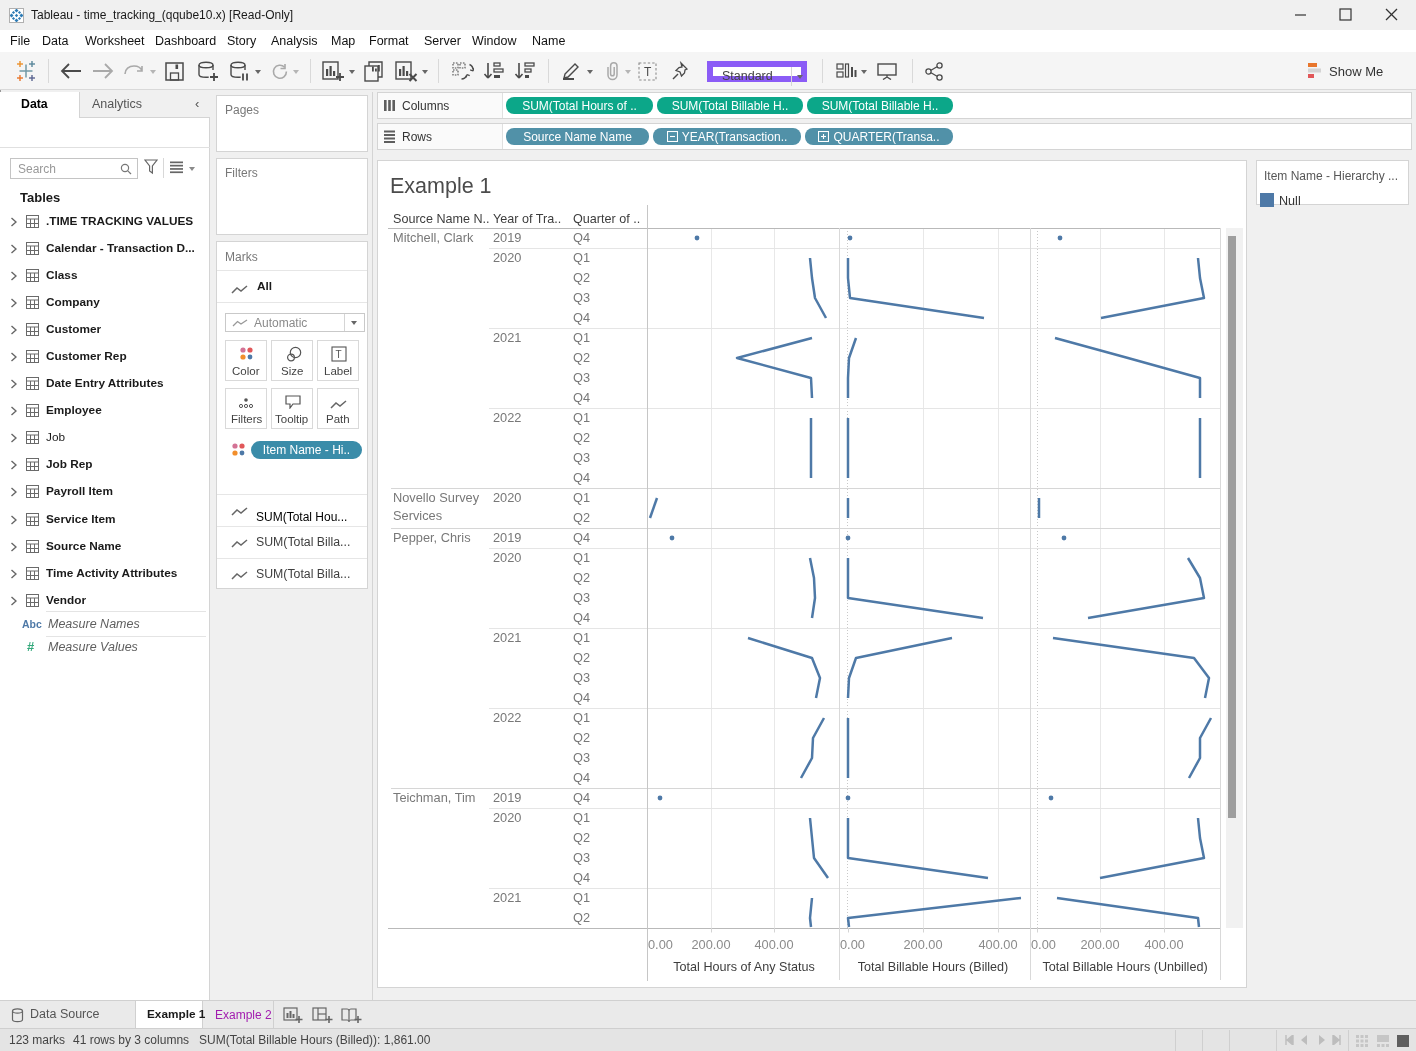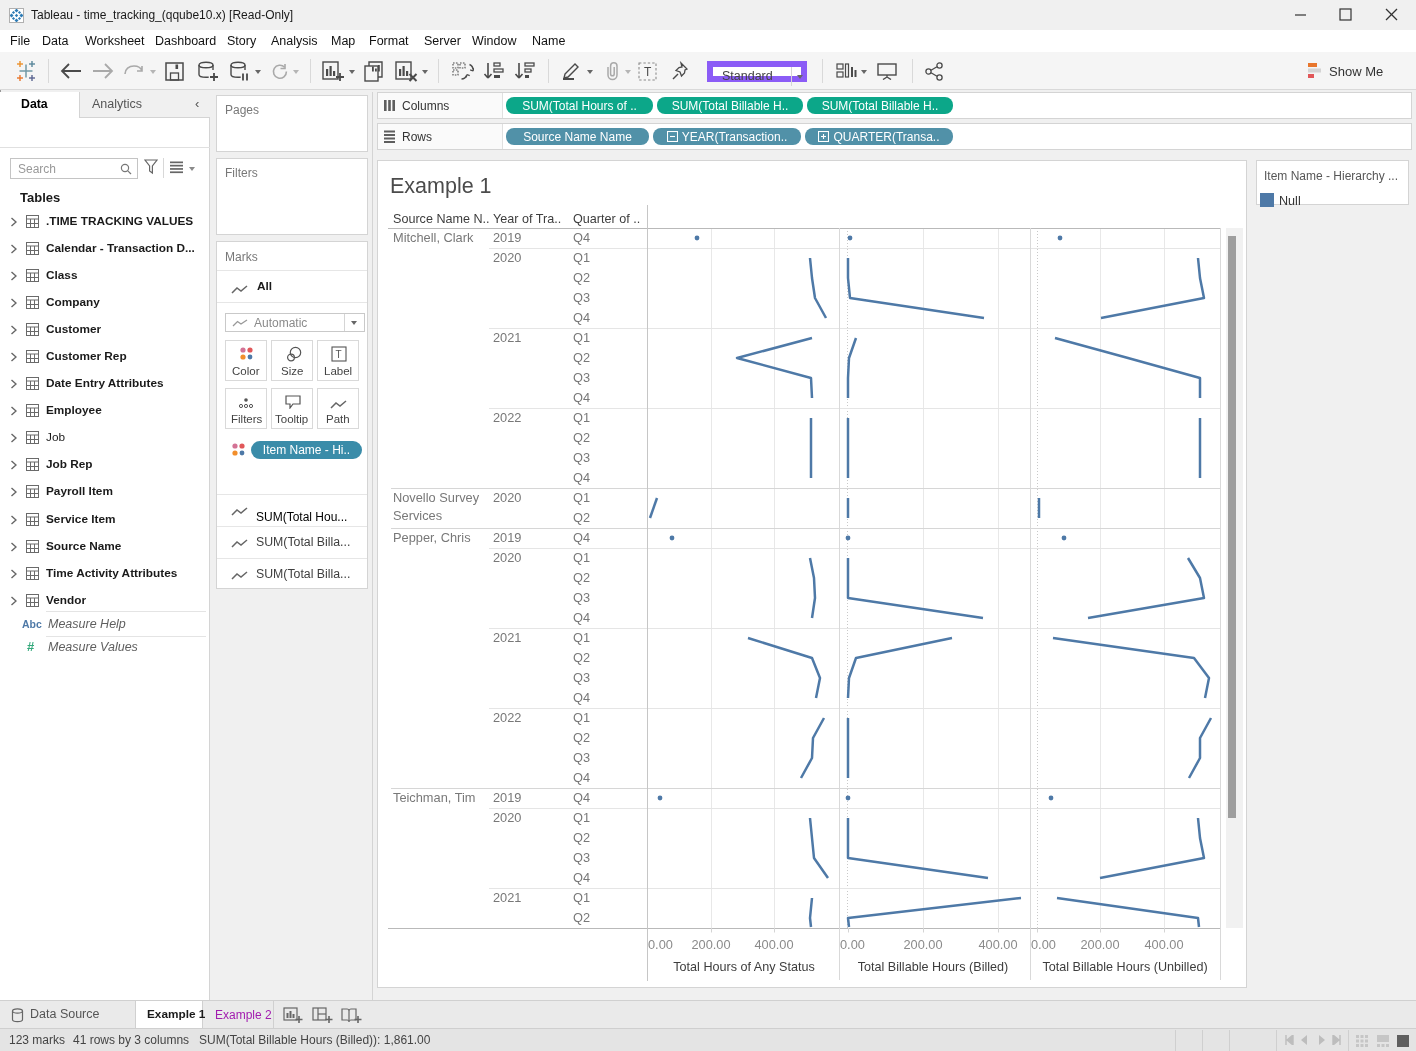--- a/index.html
+++ b/index.html
@@ -457,21 +457,21 @@
         <line x1="0.5" y1="4" x2="12.5" y2="4"></line>
         <line x1="0.5" y1="8.5" x2="12.5" y2="8.5"></line>
         <line x1="4.5" y1="4" x2="4.5" y2="12.5"></line>
         <line x1="8.5" y1="4" x2="8.5" y2="12.5"></line>
       </svg>
       <div class="abs rowlabel" style="left:46px;top:1px;font-size:11.8px;font-weight:bold;color:#1a1a1a">Vendor</div>
     </div>
 <div class="abs" style="left:46px;top:519px;width:160px;height:1px;background:#e4e4e4"></div>
 <div class="abs" style="left:0;top:524px;width:210px;height:17px">
   <div class="abs" style="left:22px;top:2px;font-size:10.5px;font-weight:bold;color:#4e79a7">Abc</div>
-  <div class="abs rowlabel" style="left:48px;top:1px;font-size:12.5px;font-style:italic;color:#5f5f5f">Measure Help</div>
+  <div class="abs rowlabel" style="left:48px;top:1px;font-size:12.5px;font-style:italic;color:#5f5f5f">Measure Names</div>
 </div>
 <div class="abs" style="left:46px;top:544px;width:160px;height:1px;background:#e4e4e4"></div>
 <div class="abs" style="left:0;top:547px;width:210px;height:17px">
   <div class="abs" style="left:27px;top:0px;font-size:13px;font-weight:bold;color:#35a97c">#</div>
   <div class="abs rowlabel" style="left:48px;top:1px;font-size:12.5px;font-style:italic;color:#5f5f5f">Measure Values</div>
 </div>
 </div>
 
 <div id="shelfpane">
   <div class="card" style="left:5px;top:3px;width:152px;height:57px">

